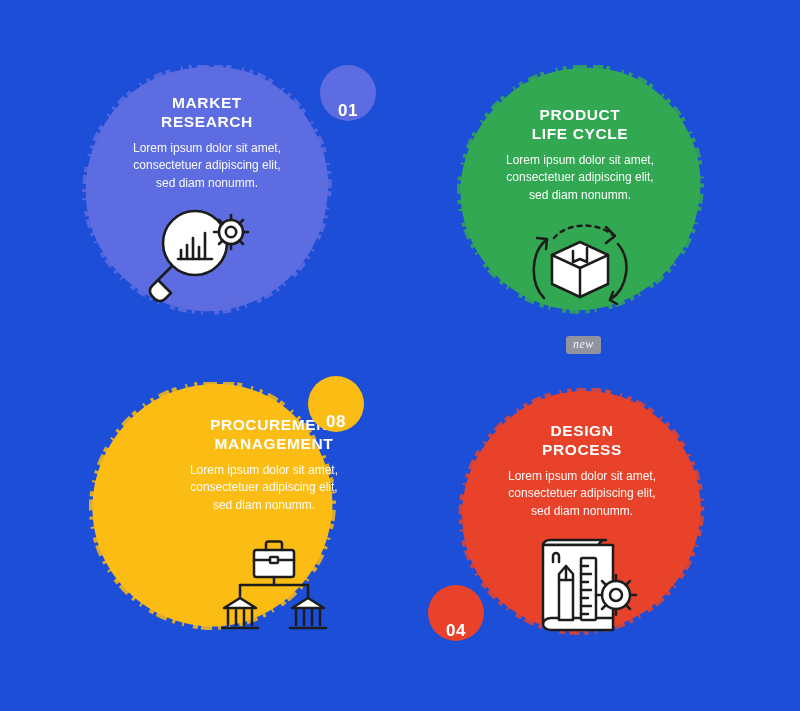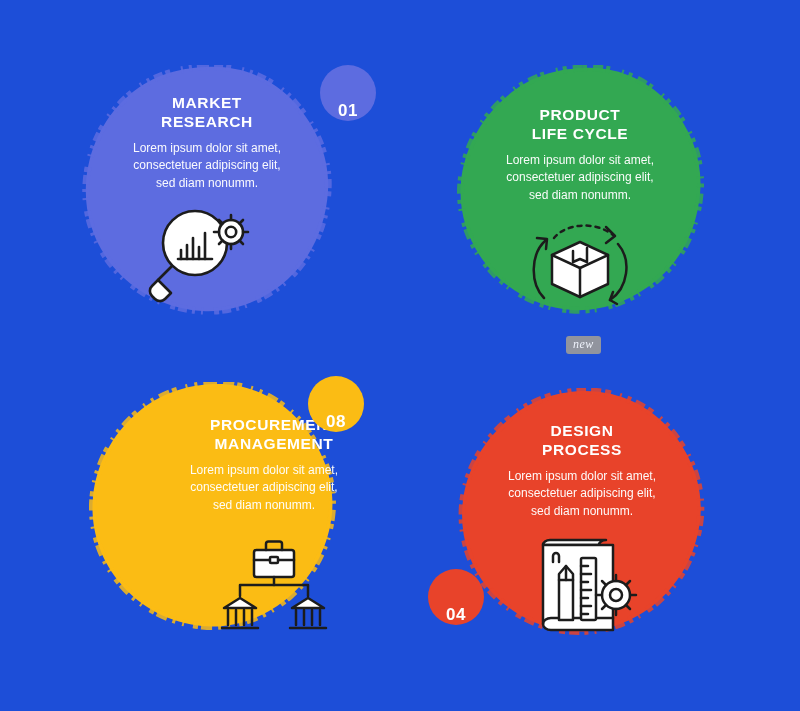--- a/index.html
+++ b/index.html
@@ -281,17 +281,17 @@
 
           <path d="M30 30 L30 24 a3 3 0 0 1 6 0 L36 30"></path>
 
           <circle cx="93" cy="63" r="14" fill="#ffffff"></circle>
           <circle cx="93" cy="63" r="6" fill="#ffffff"></circle>
           <path d="M93 43 L93 49 M93 77 L93 83 M73 63 L79 63 M107 63 L113 63 M79 49 L83 53 M103 73 L107 77 M107 49 L103 53 M83 73 L79 77"></path>
         </svg>
       </div>
     </div>
   </div>
-  <div class="badge" style="left:428px; top:569px; background:#e8432a;">
+  <div class="badge" style="left:428px; top:585px; background:#e8432a;">
     <span>04</span>
   </div>
 
 </div>
 
 </body></html>

